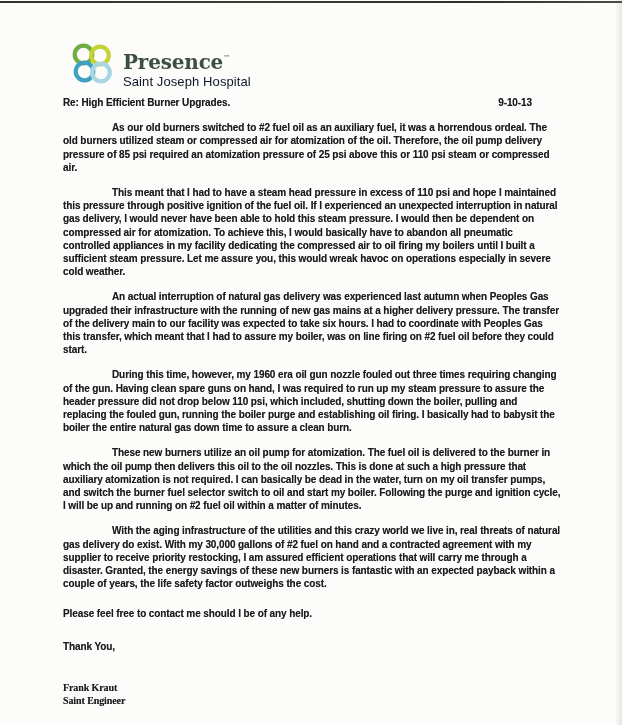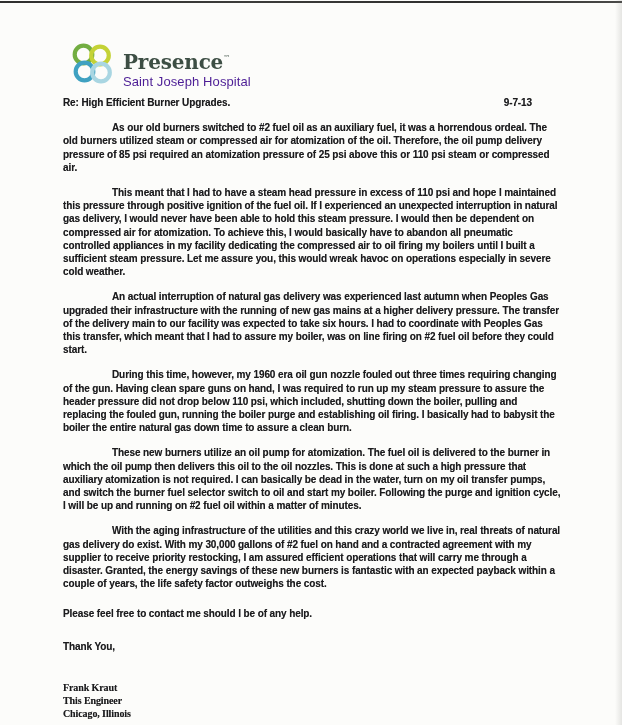--- a/index.html
+++ b/index.html
@@ -30,21 +30,21 @@
     font-weight: 700;
     font-size: 20px;
     line-height: 22px;
     color: #3d4e44;
     letter-spacing: -0.2px;
   }
   .brand-tm { font-size: 7px; vertical-align: 9px; font-weight: 400; color: #5a6a60; }
   .brand-subtitle {
     font-size: 13px;
     line-height: 15px;
-    color: #4c1d95;
+    color: #0f172a;
     letter-spacing: 0.1px;
     margin-top: 1px;
   }
   
   .letter {
     position: absolute;
     left: 63px;
     top: 96px;
     width: 499px;
     font-size: 10px;
@@ -79,34 +79,33 @@
     <div class="brand-block">
       <div class="brand-name"><span>Presence</span><span class="brand-tm">™</span></div>
       <div class="brand-subtitle">Saint Joseph Hospital</div>
     </div>
   </div>
 
   <div class="letter">
 
     <div class="subject-row">
       <span class="subject-text">Re: High Efficient Burner Upgrades.</span>
-      <span class="subject-date">9-7-13</span>
+      <span class="subject-date">9-10-13</span>
     </div>
 
     <p class="para">As our old burners switched to #2 fuel oil as an auxiliary fuel, it was a horrendous ordeal. The old burners utilized steam or compressed air for atomization of the oil. Therefore, the oil pump delivery pressure of 85 psi required an atomization pressure of 25 psi above this or 110 psi steam or compressed air.</p>
     <p class="para">This meant that I had to have a steam head pressure in excess of 110 psi and hope I maintained this pressure through positive ignition of the fuel oil. If I experienced an unexpected interruption in natural gas delivery, I would never have been able to hold this steam pressure. I would then be dependent on compressed air for atomization. To achieve this, I would basically have to abandon all pneumatic controlled appliances in my facility dedicating the compressed air to oil firing my boilers until I built a sufficient steam pressure. Let me assure you, this would wreak havoc on operations especially in severe cold weather.</p>
     <p class="para">An actual interruption of natural gas delivery was experienced last autumn when Peoples Gas upgraded their infrastructure with the running of new gas mains at a higher delivery pressure. The transfer of the delivery main to our facility was expected to take six hours. I had to coordinate with Peoples Gas this transfer, which meant that I had to assure my boiler, was on line firing on #2 fuel oil before they could start.</p>
     <p class="para">During this time, however, my 1960 era oil gun nozzle fouled out three times requiring changing of the gun. Having clean spare guns on hand, I was required to run up my steam pressure to assure the header pressure did not drop below 110 psi, which included, shutting down the boiler, pulling and replacing the fouled gun, running the boiler purge and establishing oil firing. I basically had to babysit the boiler the entire natural gas down time to assure a clean burn.</p>
     <p class="para">These new burners utilize an oil pump for atomization. The fuel oil is delivered to the burner in which the oil pump then delivers this oil to the oil nozzles. This is done at such a high pressure that auxiliary atomization is not required. I can basically be dead in the water, turn on my oil transfer pumps, and switch the burner fuel selector switch to oil and start my boiler. Following the purge and ignition cycle, I will be up and running on #2 fuel oil within a matter of minutes.</p>
     <p class="para">With the aging infrastructure of the utilities and this crazy world we live in, real threats of natural gas delivery do exist. With my 30,000 gallons of #2 fuel on hand and a contracted agreement with my supplier to receive priority restocking, I am assured efficient operations that will carry me through a disaster. Granted, the energy savings of these new burners is fantastic with an expected payback within a couple of years, the life safety factor outweighs the cost.</p>
     <p class="para flush">Please feel free to contact me should I be of any help.</p>
 
     <div class="closing">Thank You,</div>
 
     <div class="signature-block">
       <div>Frank Kraut</div>
-      <div>This Engineer</div>
-      <div>Chicago, Illinois</div>
+      <div>Saint Engineer</div>
     </div>
 
   </div>
 
 </div>
 
 </body></html>

